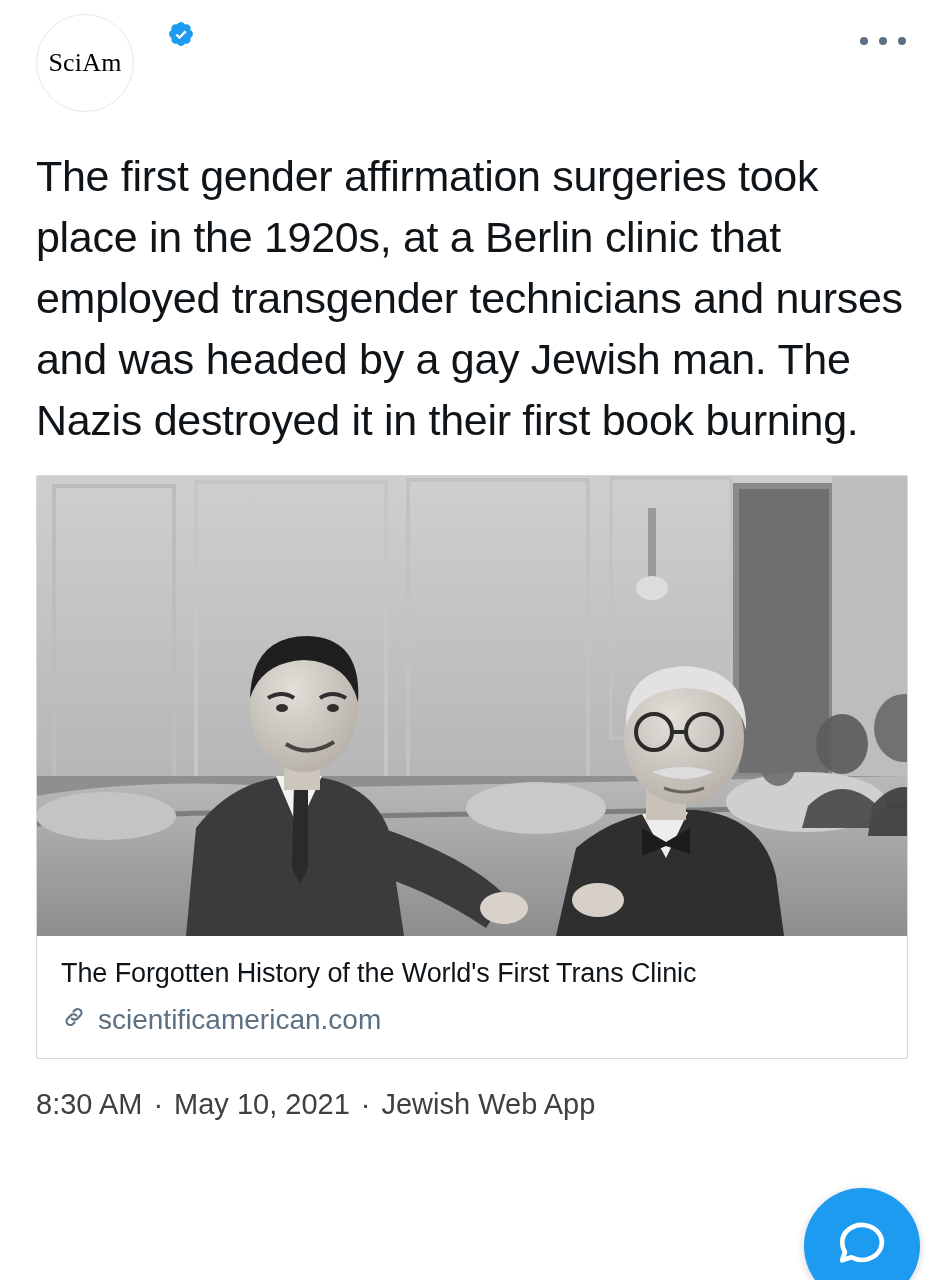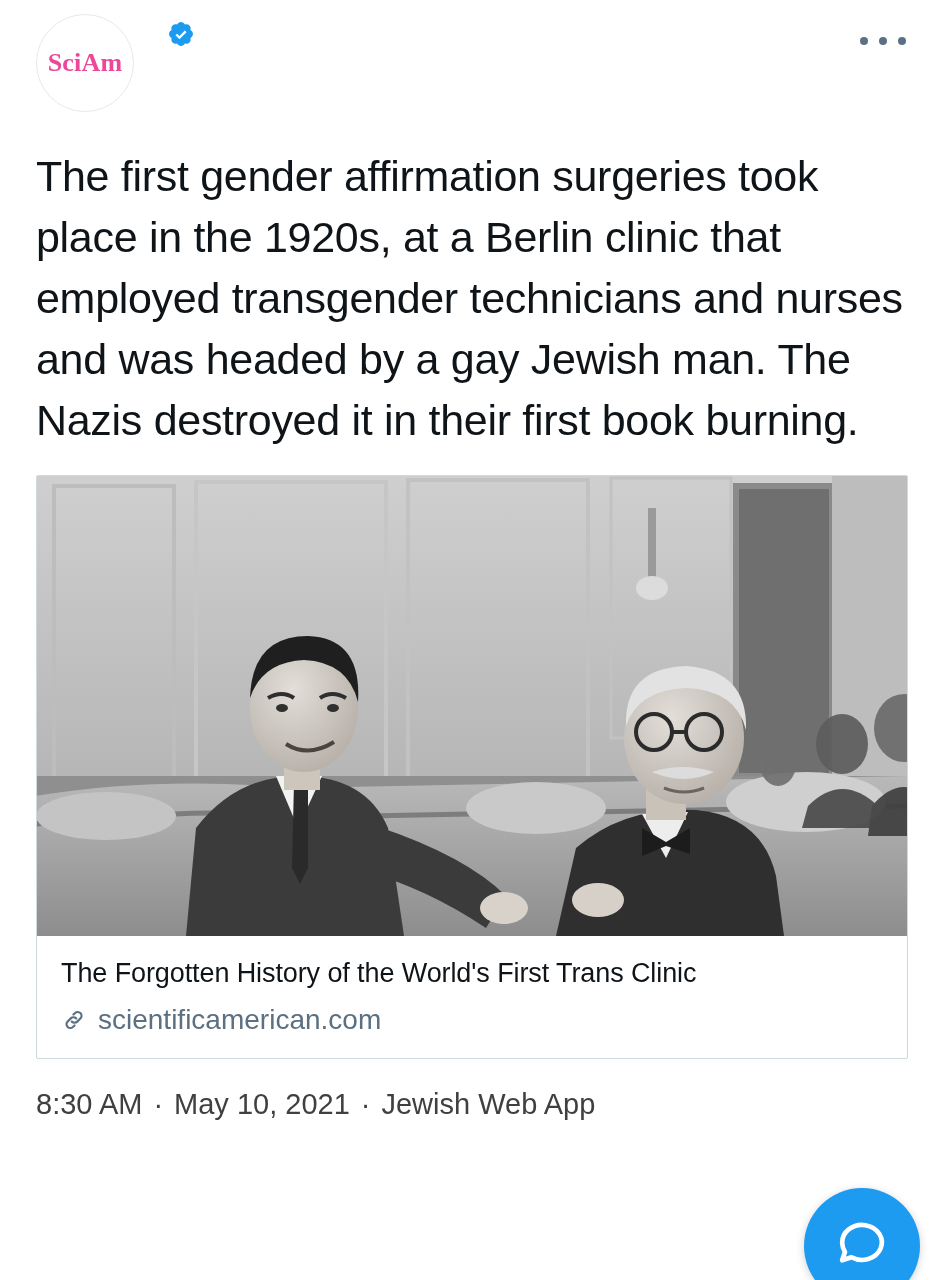--- a/index.html
+++ b/index.html
@@ -39,23 +39,23 @@
     background: #ffffff;
     display: flex;
     align-items: center;
     justify-content: center;
     flex: 0 0 auto;
     box-sizing: border-box;
   }
   .avatar-text {
     font-family: "Liberation Serif", serif;
     font-size: 26px;
-    color: #ec4899;
+    color: #000000;
     letter-spacing: 0.2px;
-    font-weight: 700;
+    font-weight: 400;
   }
   .account {
     margin-left: 24px;
     padding-top: 6px;
     display: flex;
     flex-direction: column;
     justify-content: flex-start;
   }
   .name-row {
     display: flex;
@@ -138,21 +138,21 @@
   }
   .card-title {
     font-size: 27px;
     line-height: 34px;
     color: #0f1419;
     letter-spacing: -0.1px;
   }
   .card-domain-row {
     margin-top: 14px;
     display: flex;
-    align-items: center;
+    align-items: flex-start;
   }
   .link-icon {
     width: 26px;
     height: 26px;
     margin-right: 11px;
     flex: 0 0 auto;
     color: #5b7083;
   }
   .card-domain {
     font-size: 28px;

